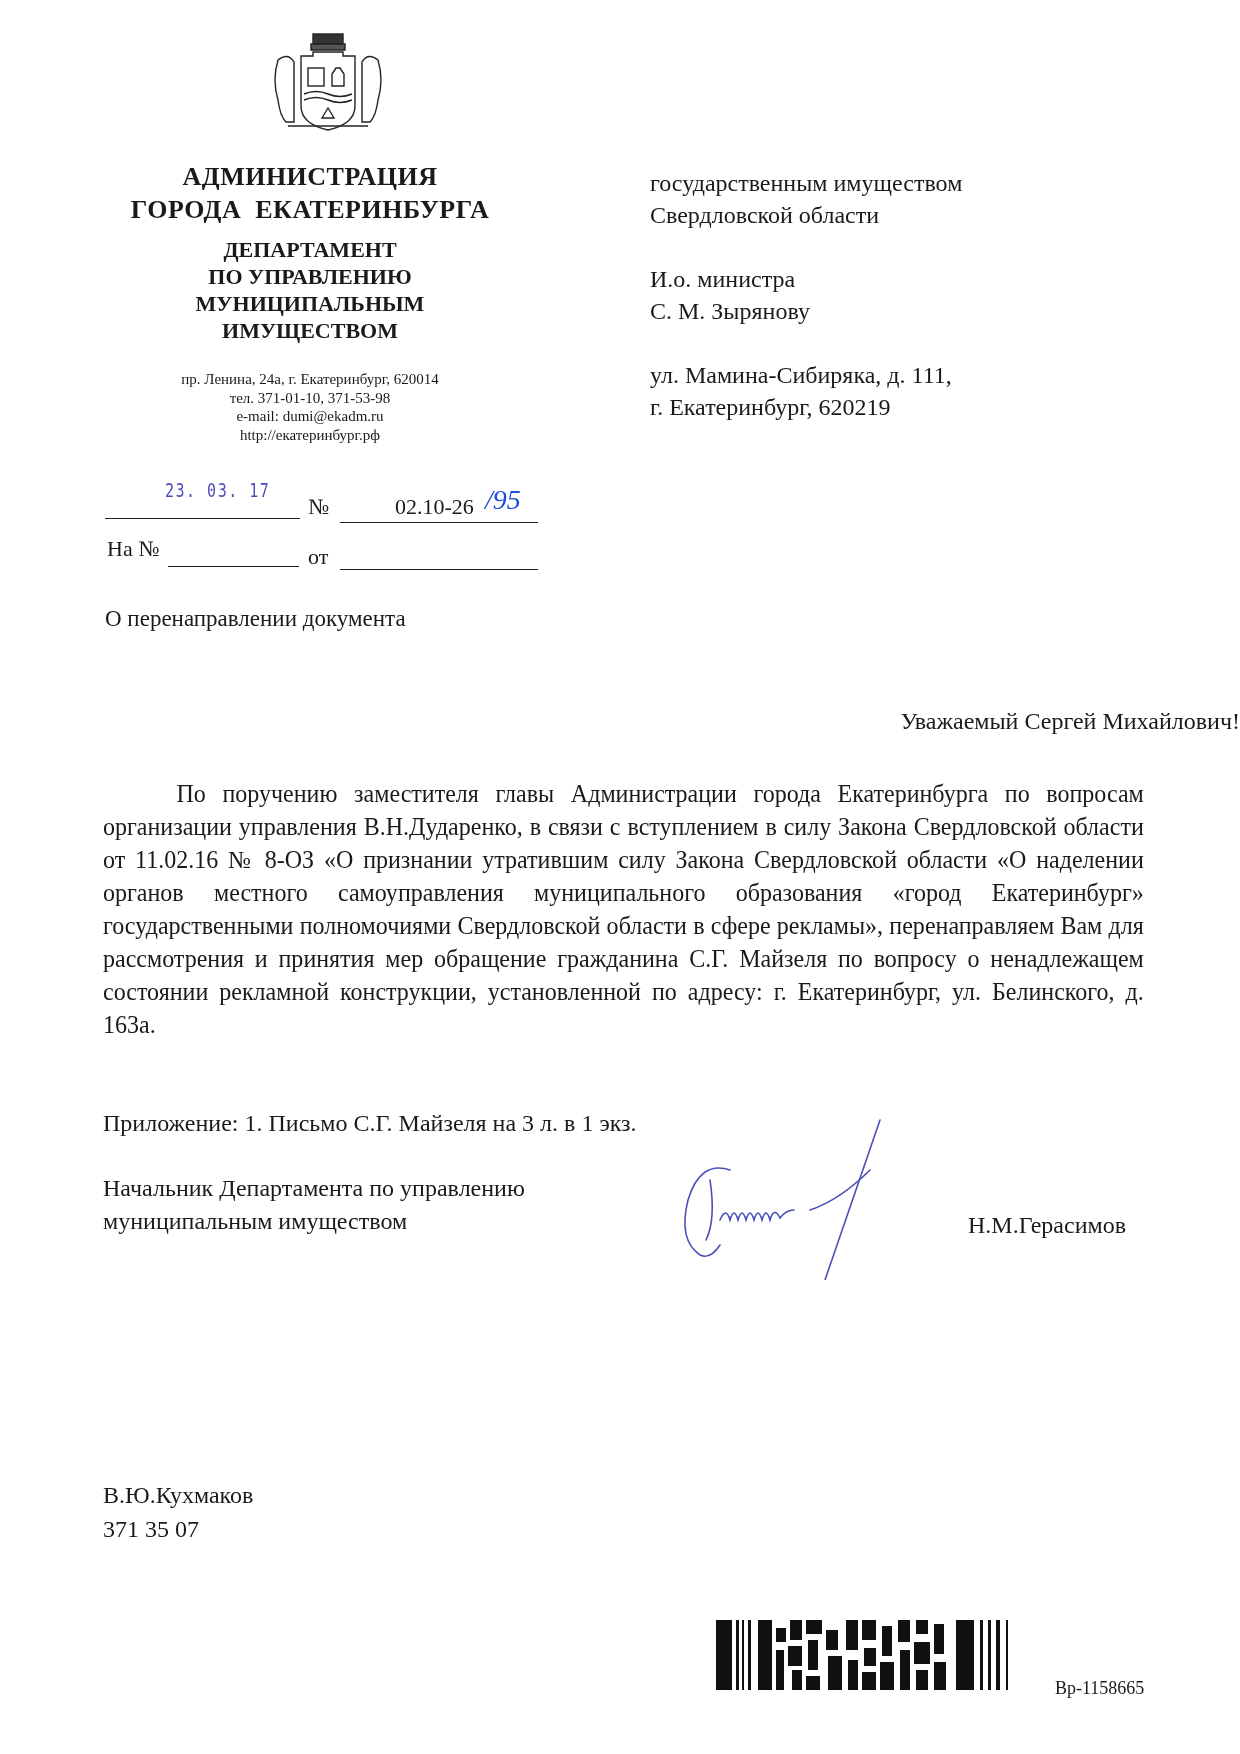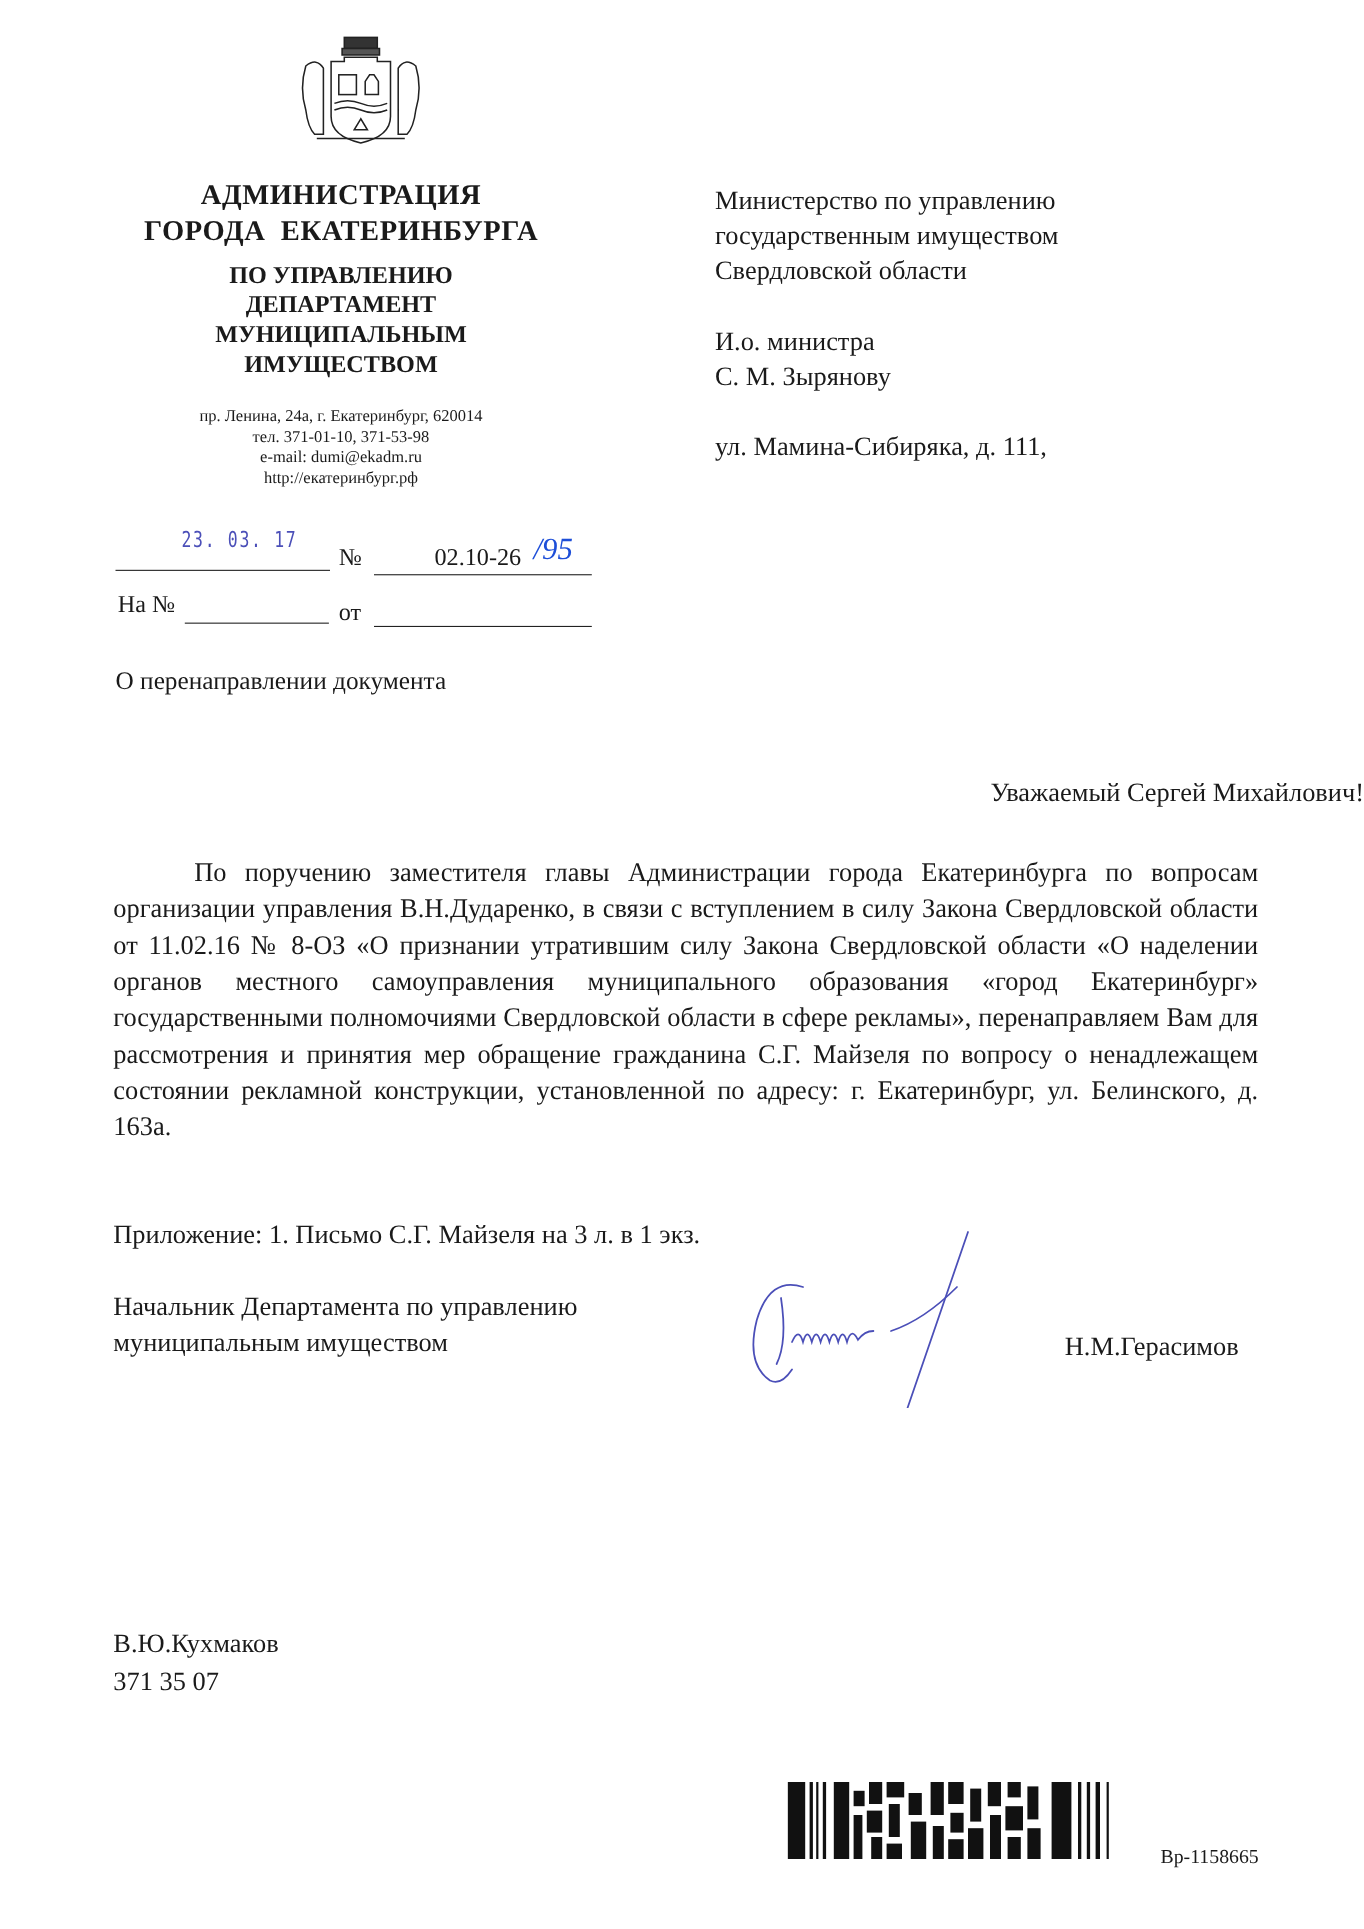--- a/index.html
+++ b/index.html
@@ -51,22 +51,22 @@
     <path d="M110 30 q6 20 0 40 q-2 16 -8 22 h-8 v-60 q6 -10 16 -2 z"></path>
     <path d="M20 96 h80"></path>
   </g>
 </svg>
 
 <div class="abs left-col org1">
   <div>АДМИНИСТРАЦИЯ</div>
   <div style="white-space:pre">ГОРОДА  ЕКАТЕРИНБУРГА</div>
 </div>
 <div class="abs left-col org2">
+  <div>ДЕПАРТАМЕНТ</div>
   <div>ПО УПРАВЛЕНИЮ</div>
-  <div>ДЕПАРТАМЕНТ</div>
   <div>МУНИЦИПАЛЬНЫМ</div>
   <div>ИМУЩЕСТВОМ</div>
 </div>
 <div class="abs left-col contacts">
   <div>пр. Ленина, 24а, г. Екатеринбург, 620014</div>
   <div>тел. 371-01-10, 371-53-98</div>
   <div>e-mail: dumi@ekadm.ru</div>
   <div>http://екатеринбург.рф</div>
 </div>
 
@@ -76,28 +76,28 @@
 <div class="uline" style="left:340px; top:522px; width:198px;"></div>
 <div class="abs regline" style="left:395px; top:494px;">02.10-26</div>
 <div class="abs hand-num" style="left:485px; top:484px;">/95</div>
 
 <div class="abs regline" style="left:107px; top:536px;">На №</div>
 <div class="uline" style="left:168px; top:566px; width:131px;"></div>
 <div class="abs regline" style="left:308px; top:544px;">от</div>
 <div class="uline" style="left:340px; top:569px; width:198px;"></div>
 
 <div class="abs rcpt">
-  <div>Министерство по управлению</div>
   <div>государственным имуществом</div>
   <div>Свердловской области</div>
   <div class="gap"></div>
   <div>И.о. министра</div>
   <div>С. М. Зырянову</div>
   <div class="gap"></div>
   <div>ул. Мамина-Сибиряка, д. 111,</div>
+  <div>г. Екатеринбург, 620219</div>
 </div>
 
 <div class="abs subject">О перенаправлении документа</div>
 
 <div class="abs salut">Уважаемый Сергей Михайлович!</div>
 <div class="abs body-text">По поручению заместителя главы Администрации города Екатеринбурга по вопросам организации управления В.Н.Дударенко, в связи с вступлением в силу Закона Свердловской области от 11.02.16 № 8-ОЗ «О признании утратившим силу Закона Свердловской области «О наделении органов местного самоуправления муниципального образования «город Екатеринбург» государственными полномочиями Свердловской области в сфере рекламы», перенаправляем Вам для рассмотрения и принятия мер обращение гражданина С.Г. Майзеля по вопросу о ненадлежащем состоянии рекламной конструкции, установленной по адресу: г. Екатеринбург, ул. Белинского, д. 163а.</div>
 
 <div class="abs annex">Приложение: 1. Письмо С.Г. Майзеля на 3 л. в 1 экз.</div>
 
 <div class="abs sign-title">

